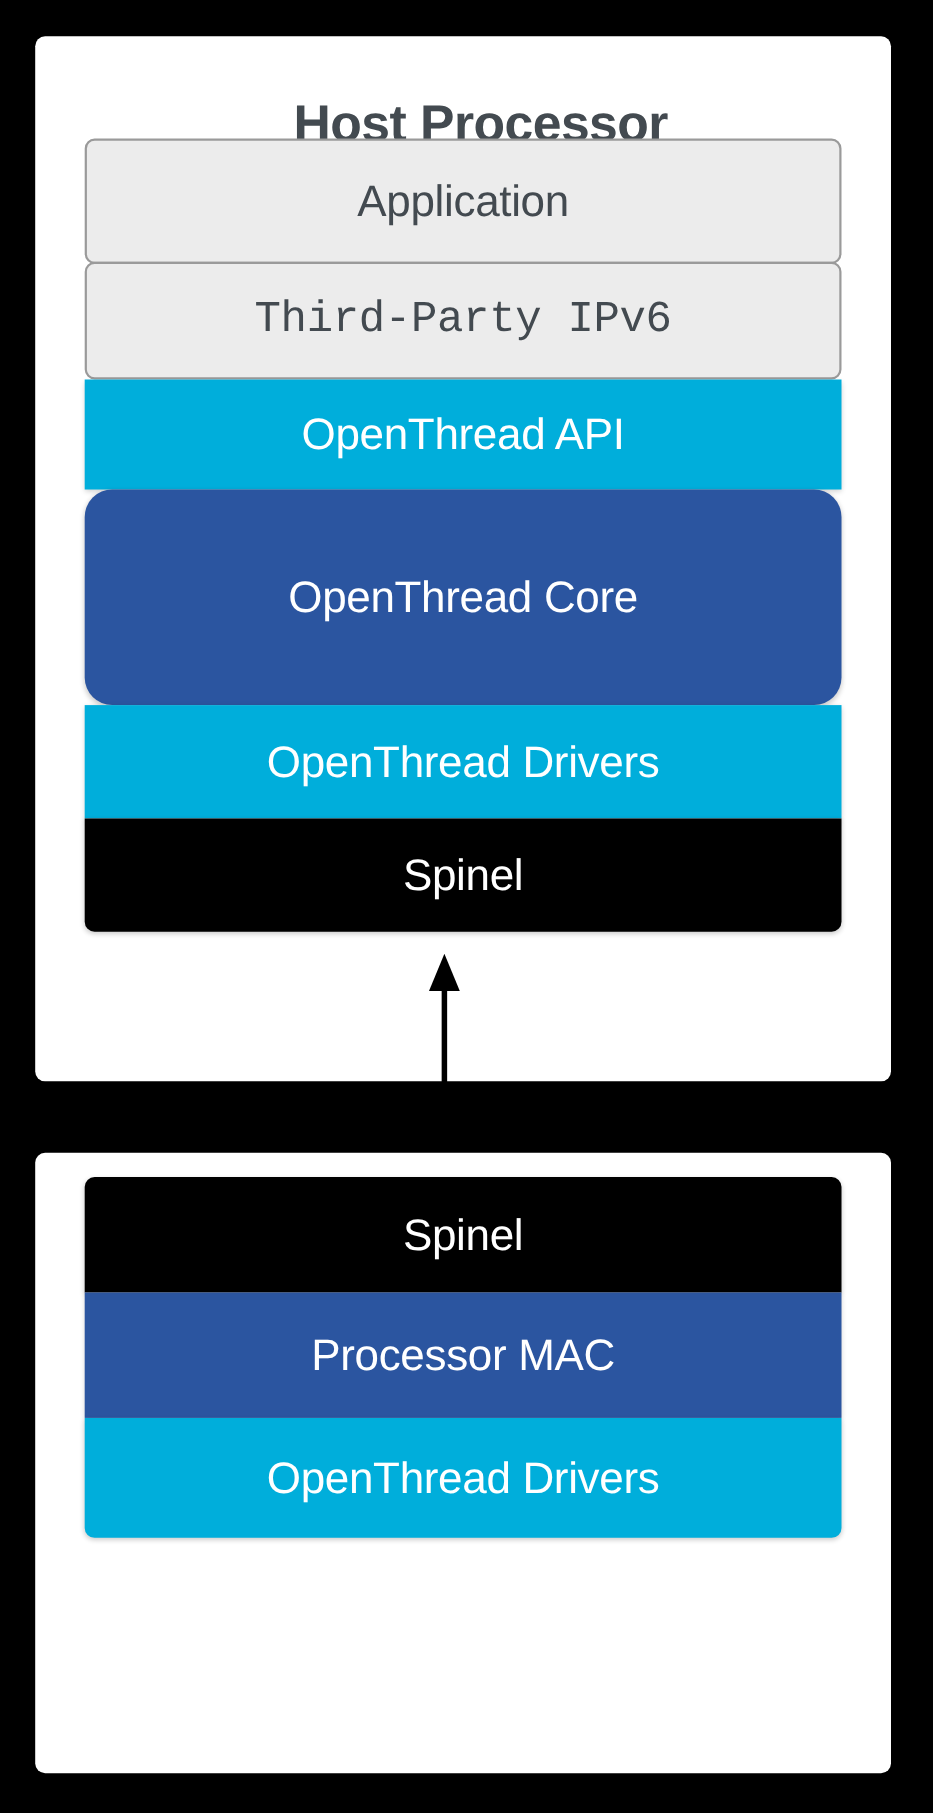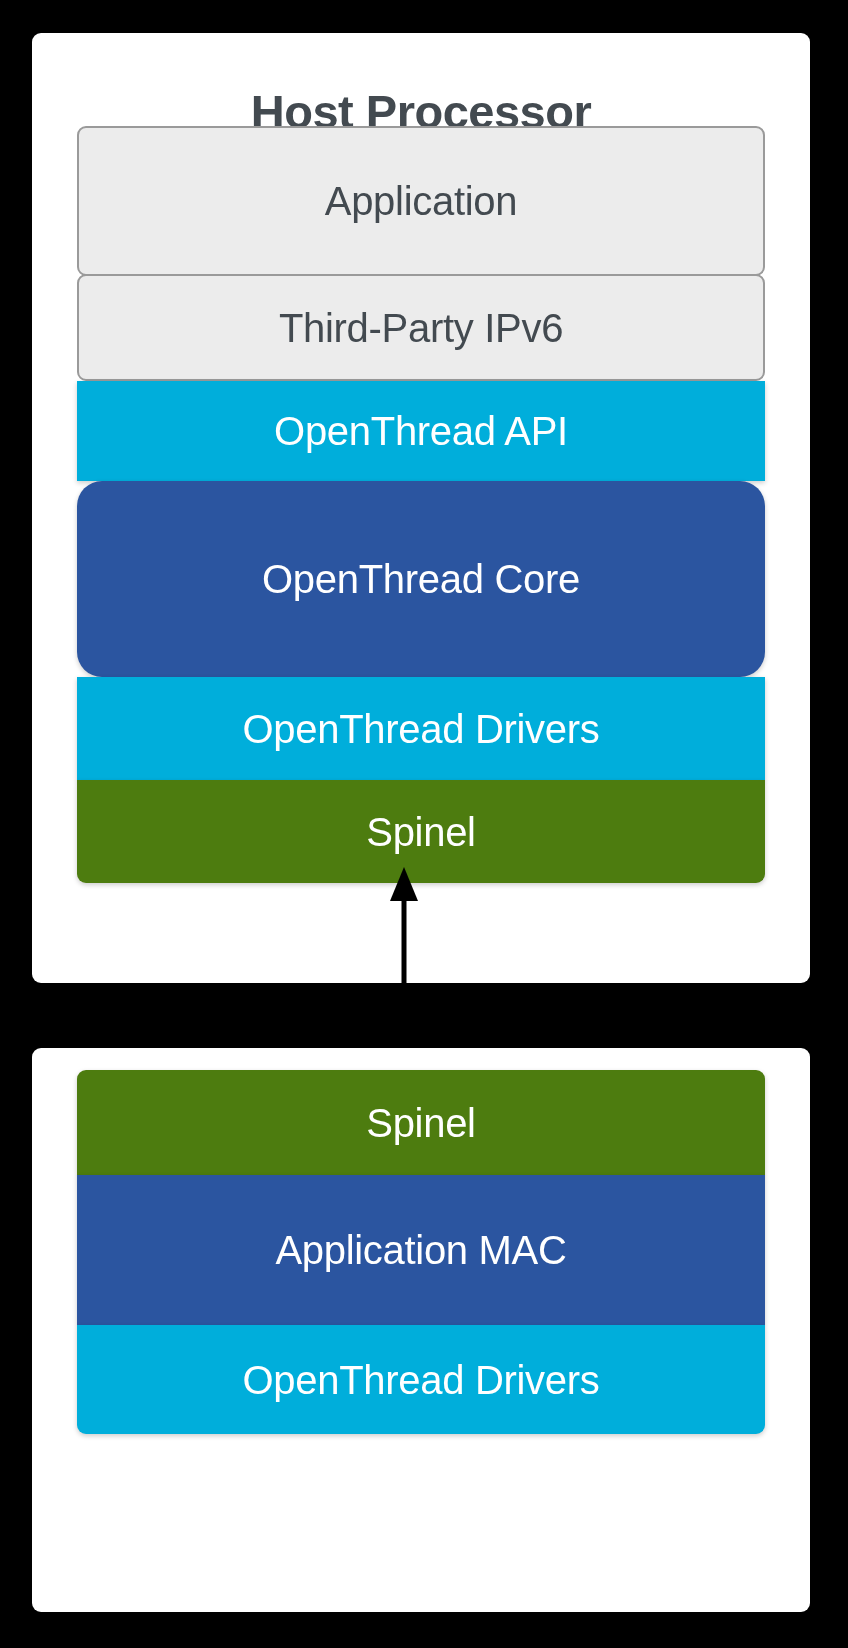--- a/index.html
+++ b/index.html
@@ -39,21 +39,21 @@
     height: 950px;
   }
   .panel--soc {
     top: 1048px;
     height: 564px;
   }
 
   
   .panel-title {
     position: absolute;
-    left: 0;
+    left: 16px;
     width: 100%;
     text-align: center;
     font-size: 47px;
     font-weight: bold;
     color: #434A50;
     letter-spacing: -0.5px;
     line-height: 1;
   }
   .panel-title--top { top: 55px; }
   .panel-title--bottom { bottom: 48px; }
@@ -83,32 +83,32 @@
 
   
   .layer--gray {
     background: #ECECEC;
     border: 2px solid #9A9A9A;
     border-radius: 9px;
     color: #434A50;
     box-shadow: none;
   }
   
-  .layer--gray + .layer--gray { margin-top: -2px; }
+  .layer--gray + .layer--gray { margin-top: -2px; font-family: Liberation Mono, monospace; }
 
   .layer--cyan  { background: #00AEDB; }
   .layer--blue  { background: #2B55A0; }
-  .layer--red   { background: #4d7c0f; }
+  .layer--red   { background: #000000; }
 
   
   .round-top    { border-radius: 9px 9px 0 0; }
   .round-bottom { border-radius: 0 0 9px 9px; }
 
   
-  .h-122 { height: 150px; }
+  .h-122 { height: 114px; }
   .h-107 { height: 107px; }
   .h-100 { height: 100px; }
   .h-196 { height: 196px; border-radius: 25px; }
   .h-103 { height: 103px; }
   .h-105 { height: 105px; }
   .h-109 { height: 109px; }
 
   
   .connector {
     position: absolute;
@@ -167,21 +167,21 @@
 
   <div class="panel panel--soc">
 
     <div class="stack stack--soc">
 
       <div class="layer layer--red h-105 round-top">
         <span>Spinel</span>
       </div>
 
       <div class="layer layer--blue h-122">
-        <span>Application MAC</span>
+        <span>Processor MAC</span>
       </div>
 
       <div class="layer layer--cyan h-109 round-bottom">
         <span>OpenThread Drivers</span>
       </div>
 
     </div>
 
   </div>
 

